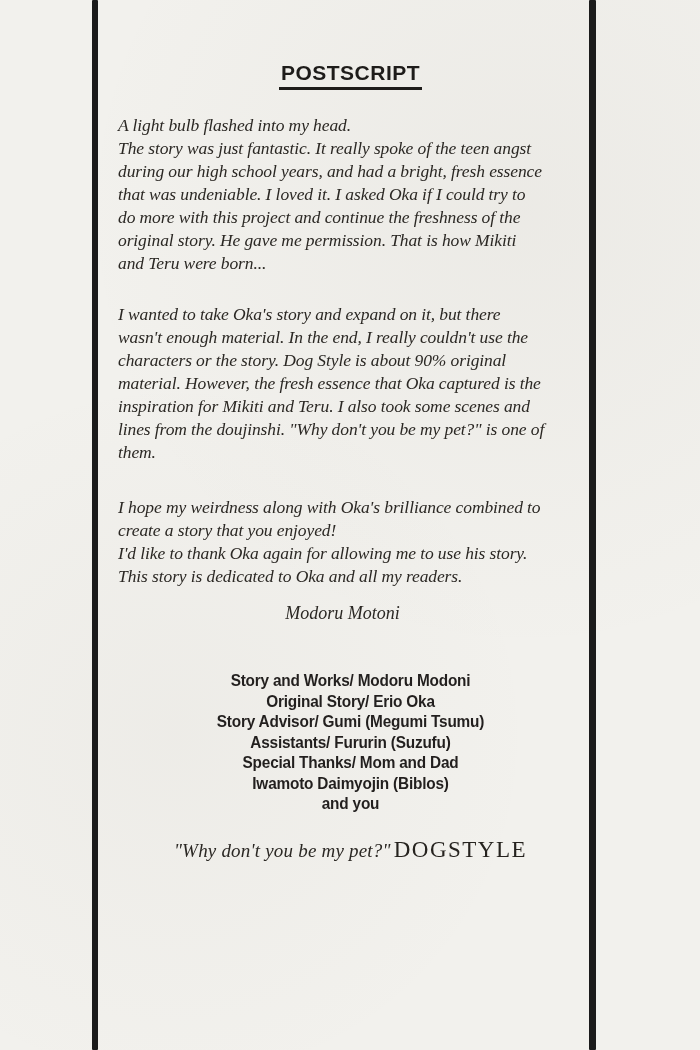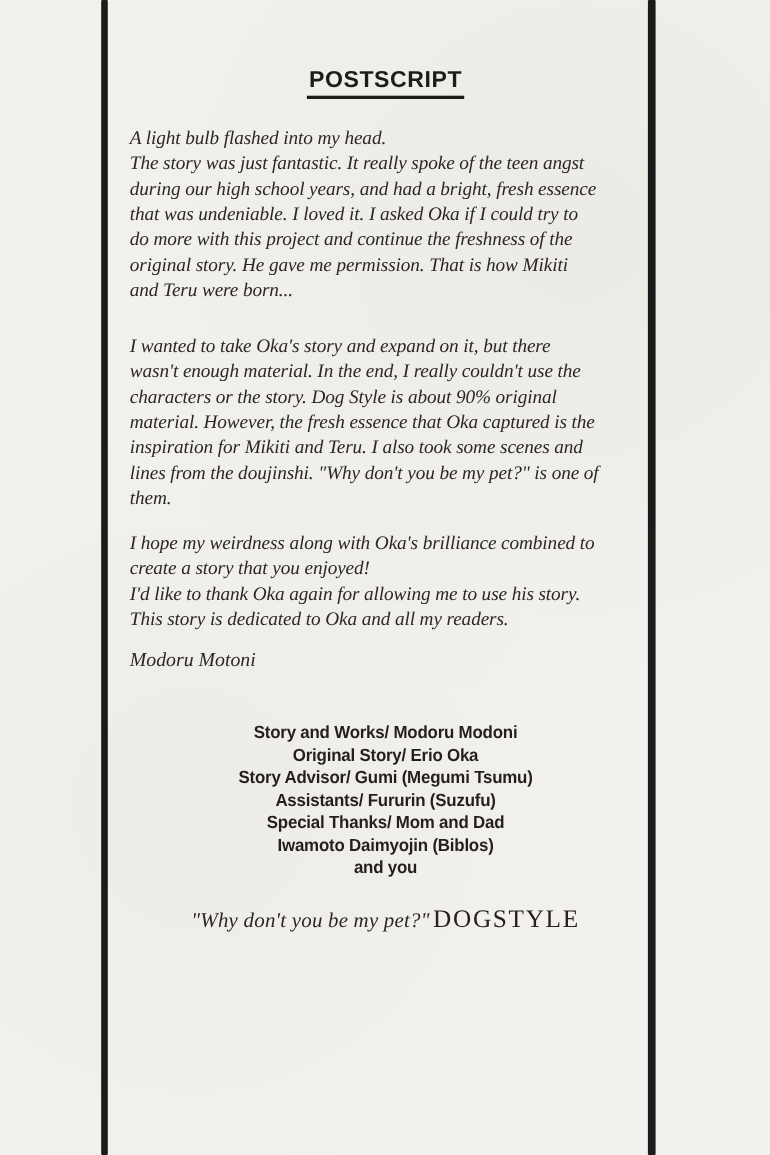--- a/index.html
+++ b/index.html
@@ -60,24 +60,24 @@
     font-style: italic;
     font-size: 17.5px;
     line-height: 23px;
     letter-spacing: -0.1px;
     color: var(--ink);
     white-space: pre-line;
   }
   .p1 { margin-top: 44px; }
   .p2 { margin-top: 24px; }
   .p3 { margin-top: 28px; }
-  .p4 { margin-top: 18px; }
+  .p4 { margin-top: 32px; }
   .signature {
     margin-top: 14px;
-    text-align: left;
+    text-align: center;
     padding-right: 16px;
     font-family: "Liberation Serif", serif;
     font-style: italic;
     font-size: 18px;
     line-height: 23px;
     color: var(--ink);
   }
   .credits {
     margin-top: 46px;
     text-align: center;

